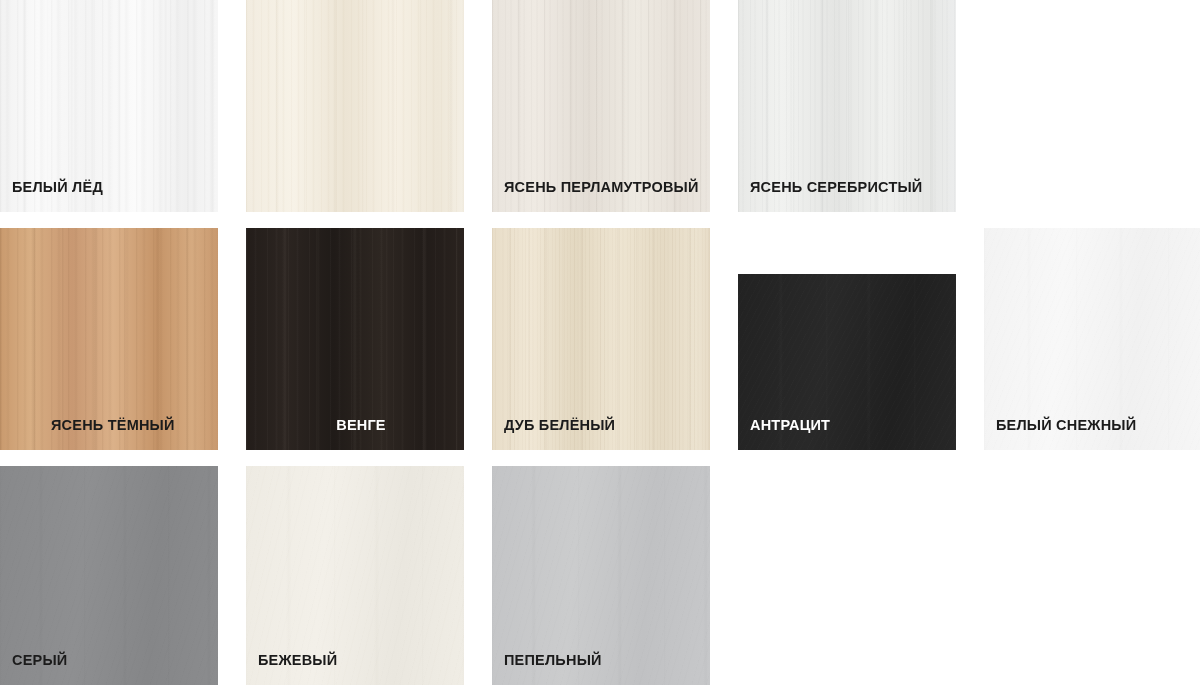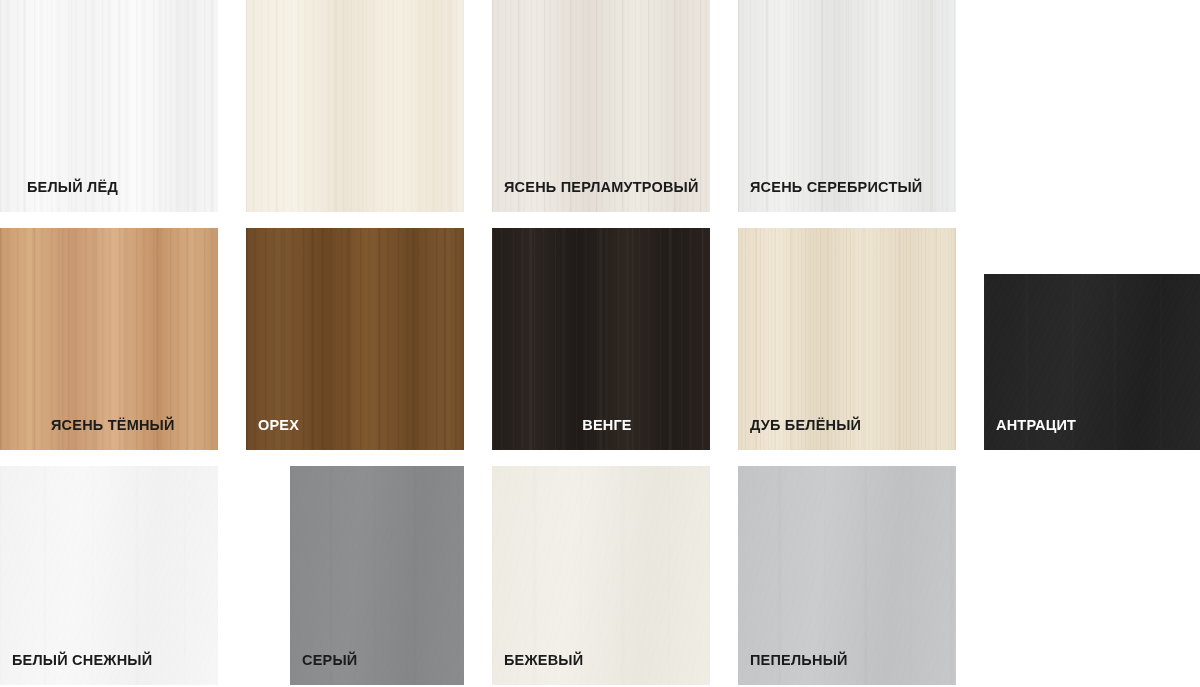--- a/index.html
+++ b/index.html
@@ -61,21 +61,20 @@
       repeating-linear-gradient(90deg,
         rgba(0,0,0,0.030) 0px, rgba(0,0,0,0.000) 2px,
         rgba(0,0,0,0.000) 5px, rgba(0,0,0,0.022) 7px,
         rgba(0,0,0,0.000) 11px, rgba(0,0,0,0.000) 17px),
       repeating-linear-gradient(90deg,
         rgba(0,0,0,0.018) 0px, rgba(0,0,0,0) 1px,
         rgba(0,0,0,0) 23px, rgba(0,0,0,0.026) 25px,
         rgba(0,0,0,0) 26px, rgba(0,0,0,0) 47px),
       linear-gradient(90deg, #f2f2f2 0%, #fafafa 18%, #f4f4f4 40%,
                              #fbfbfb 62%, #f0f0f0 85%, #f6f6f6 100%);
-    padding-left: 15px;
   }
 
   
   .tex-ash-light {
     background:
       repeating-linear-gradient(90deg,
         rgba(150,120,70,0.055) 0px, rgba(150,120,70,0) 1.5px,
         rgba(150,120,70,0) 6px, rgba(150,120,70,0.040) 7.5px,
         rgba(150,120,70,0) 9px, rgba(150,120,70,0) 15px),
       repeating-linear-gradient(90deg,
@@ -227,21 +226,20 @@
     background:
       repeating-linear-gradient(108deg,
         rgba(0,0,0,0.018) 0px, rgba(0,0,0,0) 1px,
         rgba(0,0,0,0) 5px, rgba(0,0,0,0.012) 6px,
         rgba(0,0,0,0) 7px, rgba(0,0,0,0) 14px),
       repeating-linear-gradient(90deg,
         rgba(0,0,0,0.016) 0px, rgba(0,0,0,0) 2px,
         rgba(0,0,0,0) 38px, rgba(0,0,0,0.020) 41px,
         rgba(0,0,0,0) 43px, rgba(0,0,0,0) 84px),
       linear-gradient(95deg, #88898b 0%, #8e8f91 38%, #858688 70%, #8b8c8e 100%);
-    margin-left: 44px;
   }
 
   
   .tex-beige {
     background:
       repeating-linear-gradient(104deg,
         rgba(120,105,80,0.020) 0px, rgba(120,105,80,0) 1px,
         rgba(120,105,80,0) 5px, rgba(120,105,80,0.014) 6px,
         rgba(120,105,80,0) 7px, rgba(120,105,80,0) 14px),
       repeating-linear-gradient(90deg,
@@ -291,24 +289,20 @@
 
   <div class="swatch">
     <span class="swatch-label label-dark"></span>
   </div>
 
   <div class="swatch tex-ash-dark">
     <div class="grain"></div>
     <span class="swatch-label label-dark">ЯСЕНЬ ТЁМНЫЙ</span>
   </div>
 
-  <div class="swatch tex-walnut">
-    <div class="grain"></div>
-    <span class="swatch-label label-light">ОРЕХ</span>
-  </div>
 
   <div class="swatch tex-wenge">
     <div class="grain"></div>
     <span class="swatch-label label-light">ВЕНГЕ</span>
   </div>
 
 
   <div class="swatch tex-oak-bleached">
     <div class="grain"></div>
     <span class="swatch-label label-dark">ДУБ БЕЛЁНЫЙ</span>

